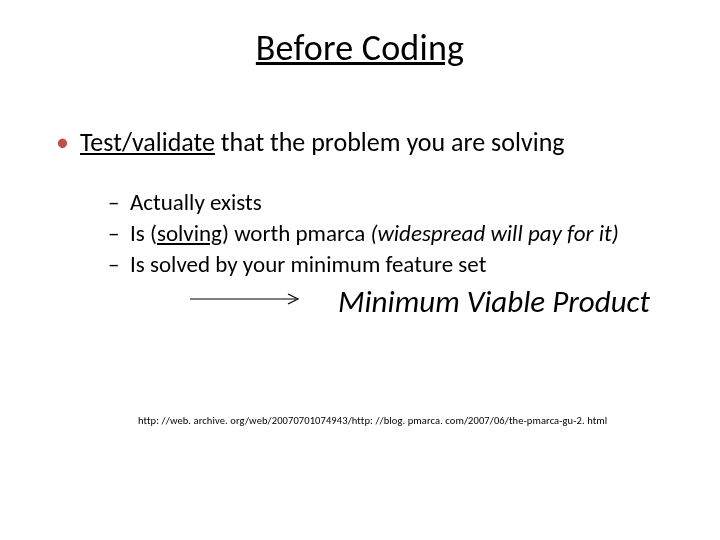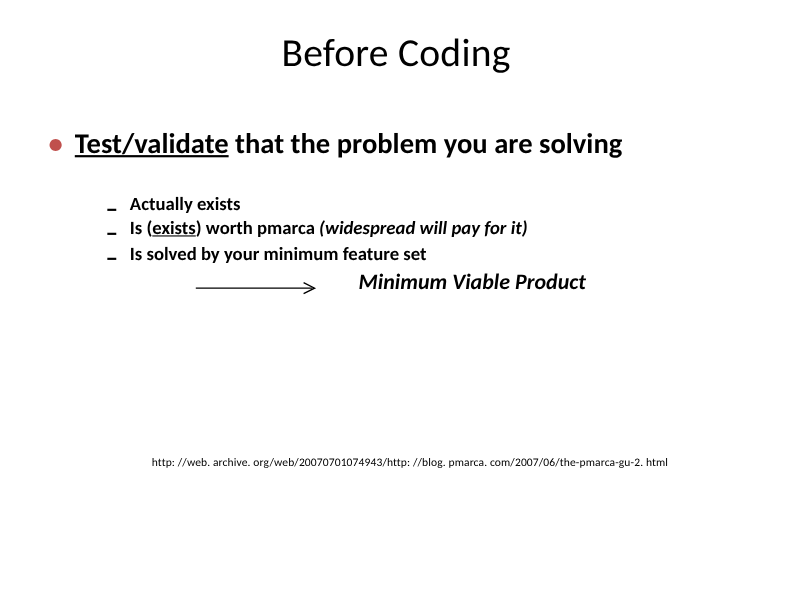--- a/index.html
+++ b/index.html
@@ -17,29 +17,29 @@
     height: 540px;
     position: relative;
     box-sizing: border-box;
   }
   .title {
     text-align: center;
     font-size: 36px;
     font-weight: 400;
     padding-top: 26px;
     letter-spacing: 0.2px;
+    text-decoration: underline;
   }
   .body {
     padding: 40px 36px 0 36px;
   }
   ul.level1 {
     list-style: none;
-    margin: 4px;
+    margin: 16px;
     padding: 0;
-    font-weight: bold;
   }
   ul.level1 > li {
     position: relative;
     padding-left: 28px;
     font-size: 26px;
     line-height: 1.25;
   }
   ul.level1 > li::before {
     content: "•";
     position: absolute;
@@ -50,37 +50,37 @@
     line-height: 1.25;
   }
   ul.level2 {
     list-style: none;
     margin: 28px 0 0 0;
     padding: 0 0 0 28px;
   }
   ul.level2 > li {
     position: relative;
     padding-left: 22px;
-    font-size: 17px;
+    font-size: 23px;
     line-height: 1.35;
   }
   ul.level2 > li::before {
     content: "–";
     position: absolute;
     left: 0;
     top: 0;
     font-size: 23px;
     line-height: 1.35;
   }
   .u { text-decoration: underline; }
   .i { font-style: italic; }
   .mvp-line {
     margin-top: 2px;
     padding-left: 118px;
-    font-size: 20px;
+    font-size: 31px;
     position: relative;
   }
   .arrow-svg {
     position: absolute;
     left: 108px;
     top: 10px;
   }
   .mvp-label {
     display: inline-block;
     margin-left: 140px;
@@ -103,21 +103,21 @@
   <div class="title">Before Coding</div>
 
   <div class="body">
     <ul class="level1">
       <li>
         <span class="u">Test/validate</span><span> that the problem you are solving</span>
 
         <ul class="level2">
           <li>Actually exists</li>
           <li>
-            <span>Is (</span><span class="u">exists</span><span>) worth pmarca </span><span class="i">(widespread will pay for it)</span>
+            <span>Is (</span><span class="u">solving</span><span>) worth pmarca </span><span class="i">(widespread will pay for it)</span>
           </li>
           <li>Is solved by your minimum feature set</li>
         </ul>
 
         <div class="mvp-line">
           <svg class="arrow-svg" width="120" height="14">
             <line x1="2" y1="7" x2="108" y2="7" stroke="#000" stroke-width="1.2"></line>
             <polyline points="100,2 110,7 100,12" fill="none" stroke="#000" stroke-width="1.2"></polyline>
           </svg>
           <span class="mvp-label">Minimum Viable Product</span>

